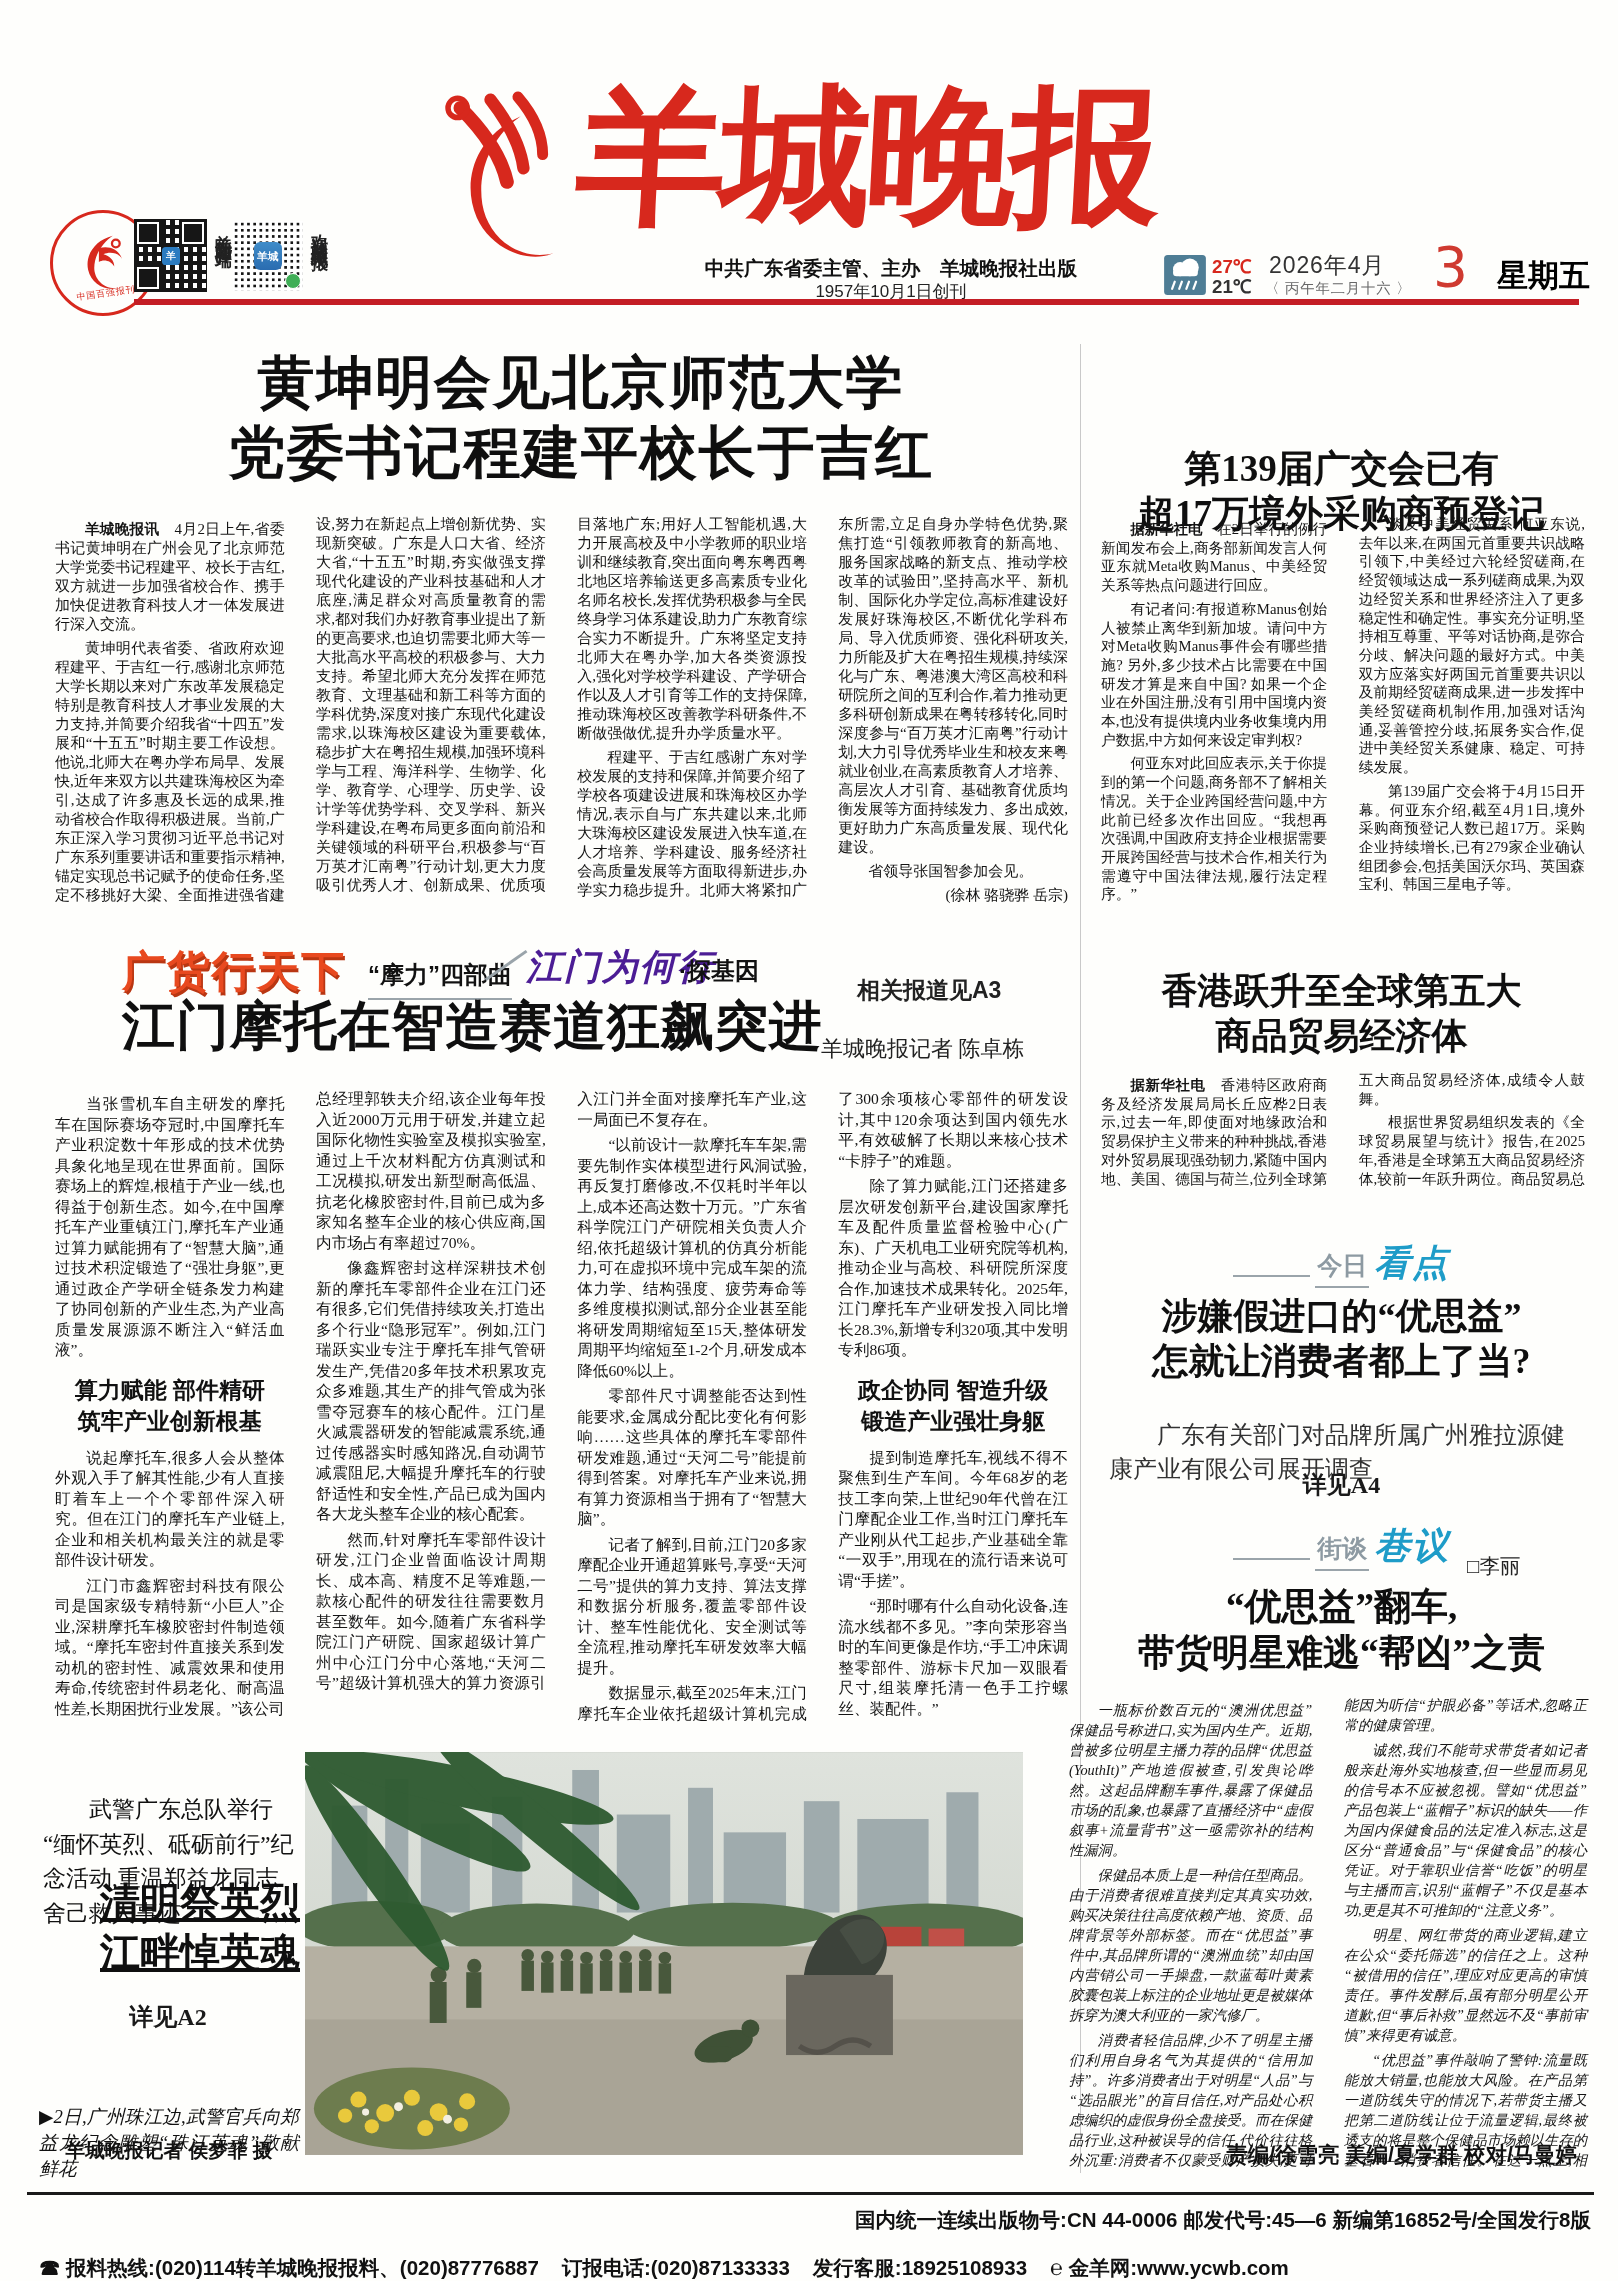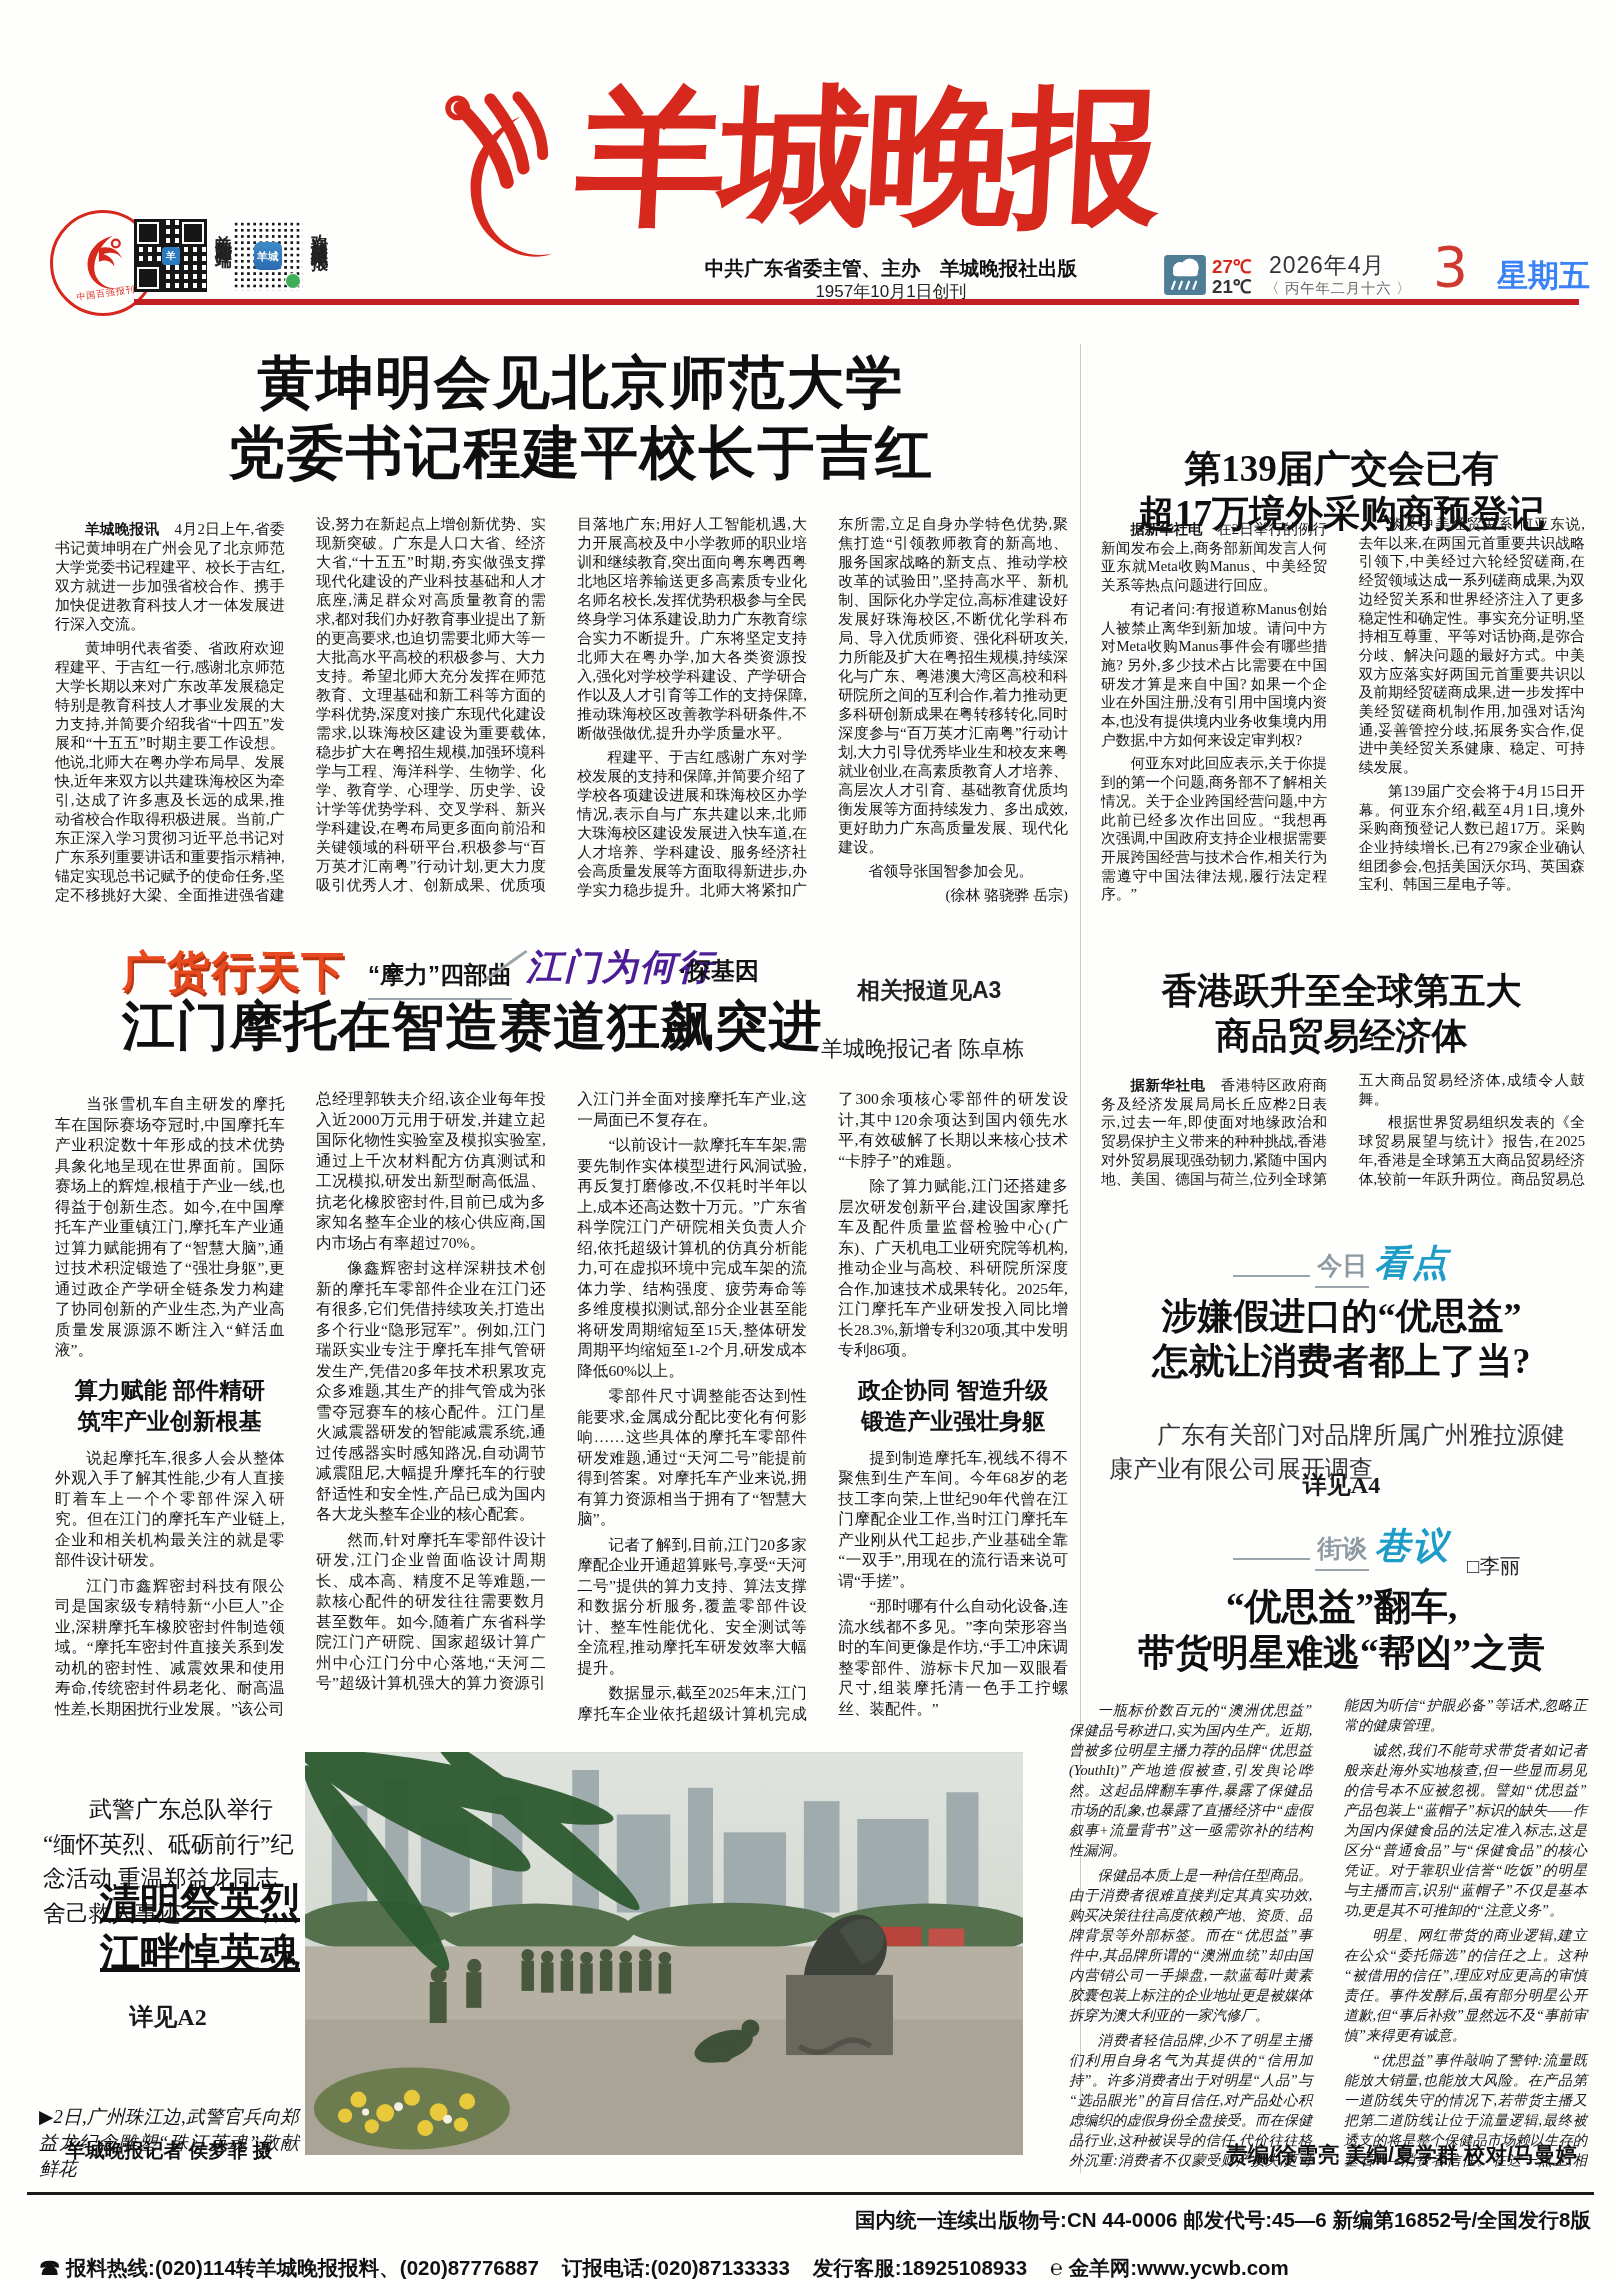--- a/index.html
+++ b/index.html
@@ -36,21 +36,21 @@
          letter-spacing:-5.3px;transform:skewX(-3deg);font-family:"Liberation Serif","DejaVu Serif",serif;white-space:nowrap;}
   .publisher{left:686px;top:255px;width:410px;text-align:center;font:bold 19.6px "Liberation Sans",sans-serif;color:#111;}
   .founded{left:686px;top:280px;width:410px;text-align:center;font:17px "Liberation Sans",sans-serif;color:#222;}
 
   .weather-box{left:1164px;top:255px;width:42px;height:40px;}
   .temp-hi{left:1212px;top:253px;font:bold 18.7px "Liberation Sans",sans-serif;color:#d7281d;}
   .temp-lo{left:1212px;top:273px;font:bold 18.7px "Liberation Sans",sans-serif;color:#333;}
   .date-cn{left:1269px;top:250px;font:23px "Liberation Sans",sans-serif;color:#333;letter-spacing:0.9px;}
   .lunar{left:1265px;top:279px;font:14.3px "Liberation Sans",sans-serif;color:#666;letter-spacing:0.9px;}
   .day-num{left:1433px;top:235px;font:55px "DejaVu Sans",sans-serif;color:#cf3a30;}
-  .weekday{left:1497px;top:255px;font:bold 31px "Liberation Sans",sans-serif;color:#3b82f6;}
+  .weekday{left:1497px;top:255px;font:bold 31px "Liberation Sans",sans-serif;color:#000000;}
 
   
   .headline-main{left:89px;top:348px;width:984px;text-align:center;font-weight:900;
         font-size:57px;line-height:1.22;letter-spacing:1.8px;color:#0f0f0f;}
   .cf-kicker{left:1105px;top:348px;width:478px;font-size:23px;line-height:1.35;text-indent:2em;color:#222;}
   .cf-headline{left:1094px;top:413px;width:495px;text-align:center;font-weight:900;font-size:37px;line-height:1.22;color:#0f0f0f;margin-top:33px;}
 
   
   .colbody{column-gap:21.4px;text-align:justify;color:#141414;}
   .colbody p{margin:5px;text-indent:2em;}

